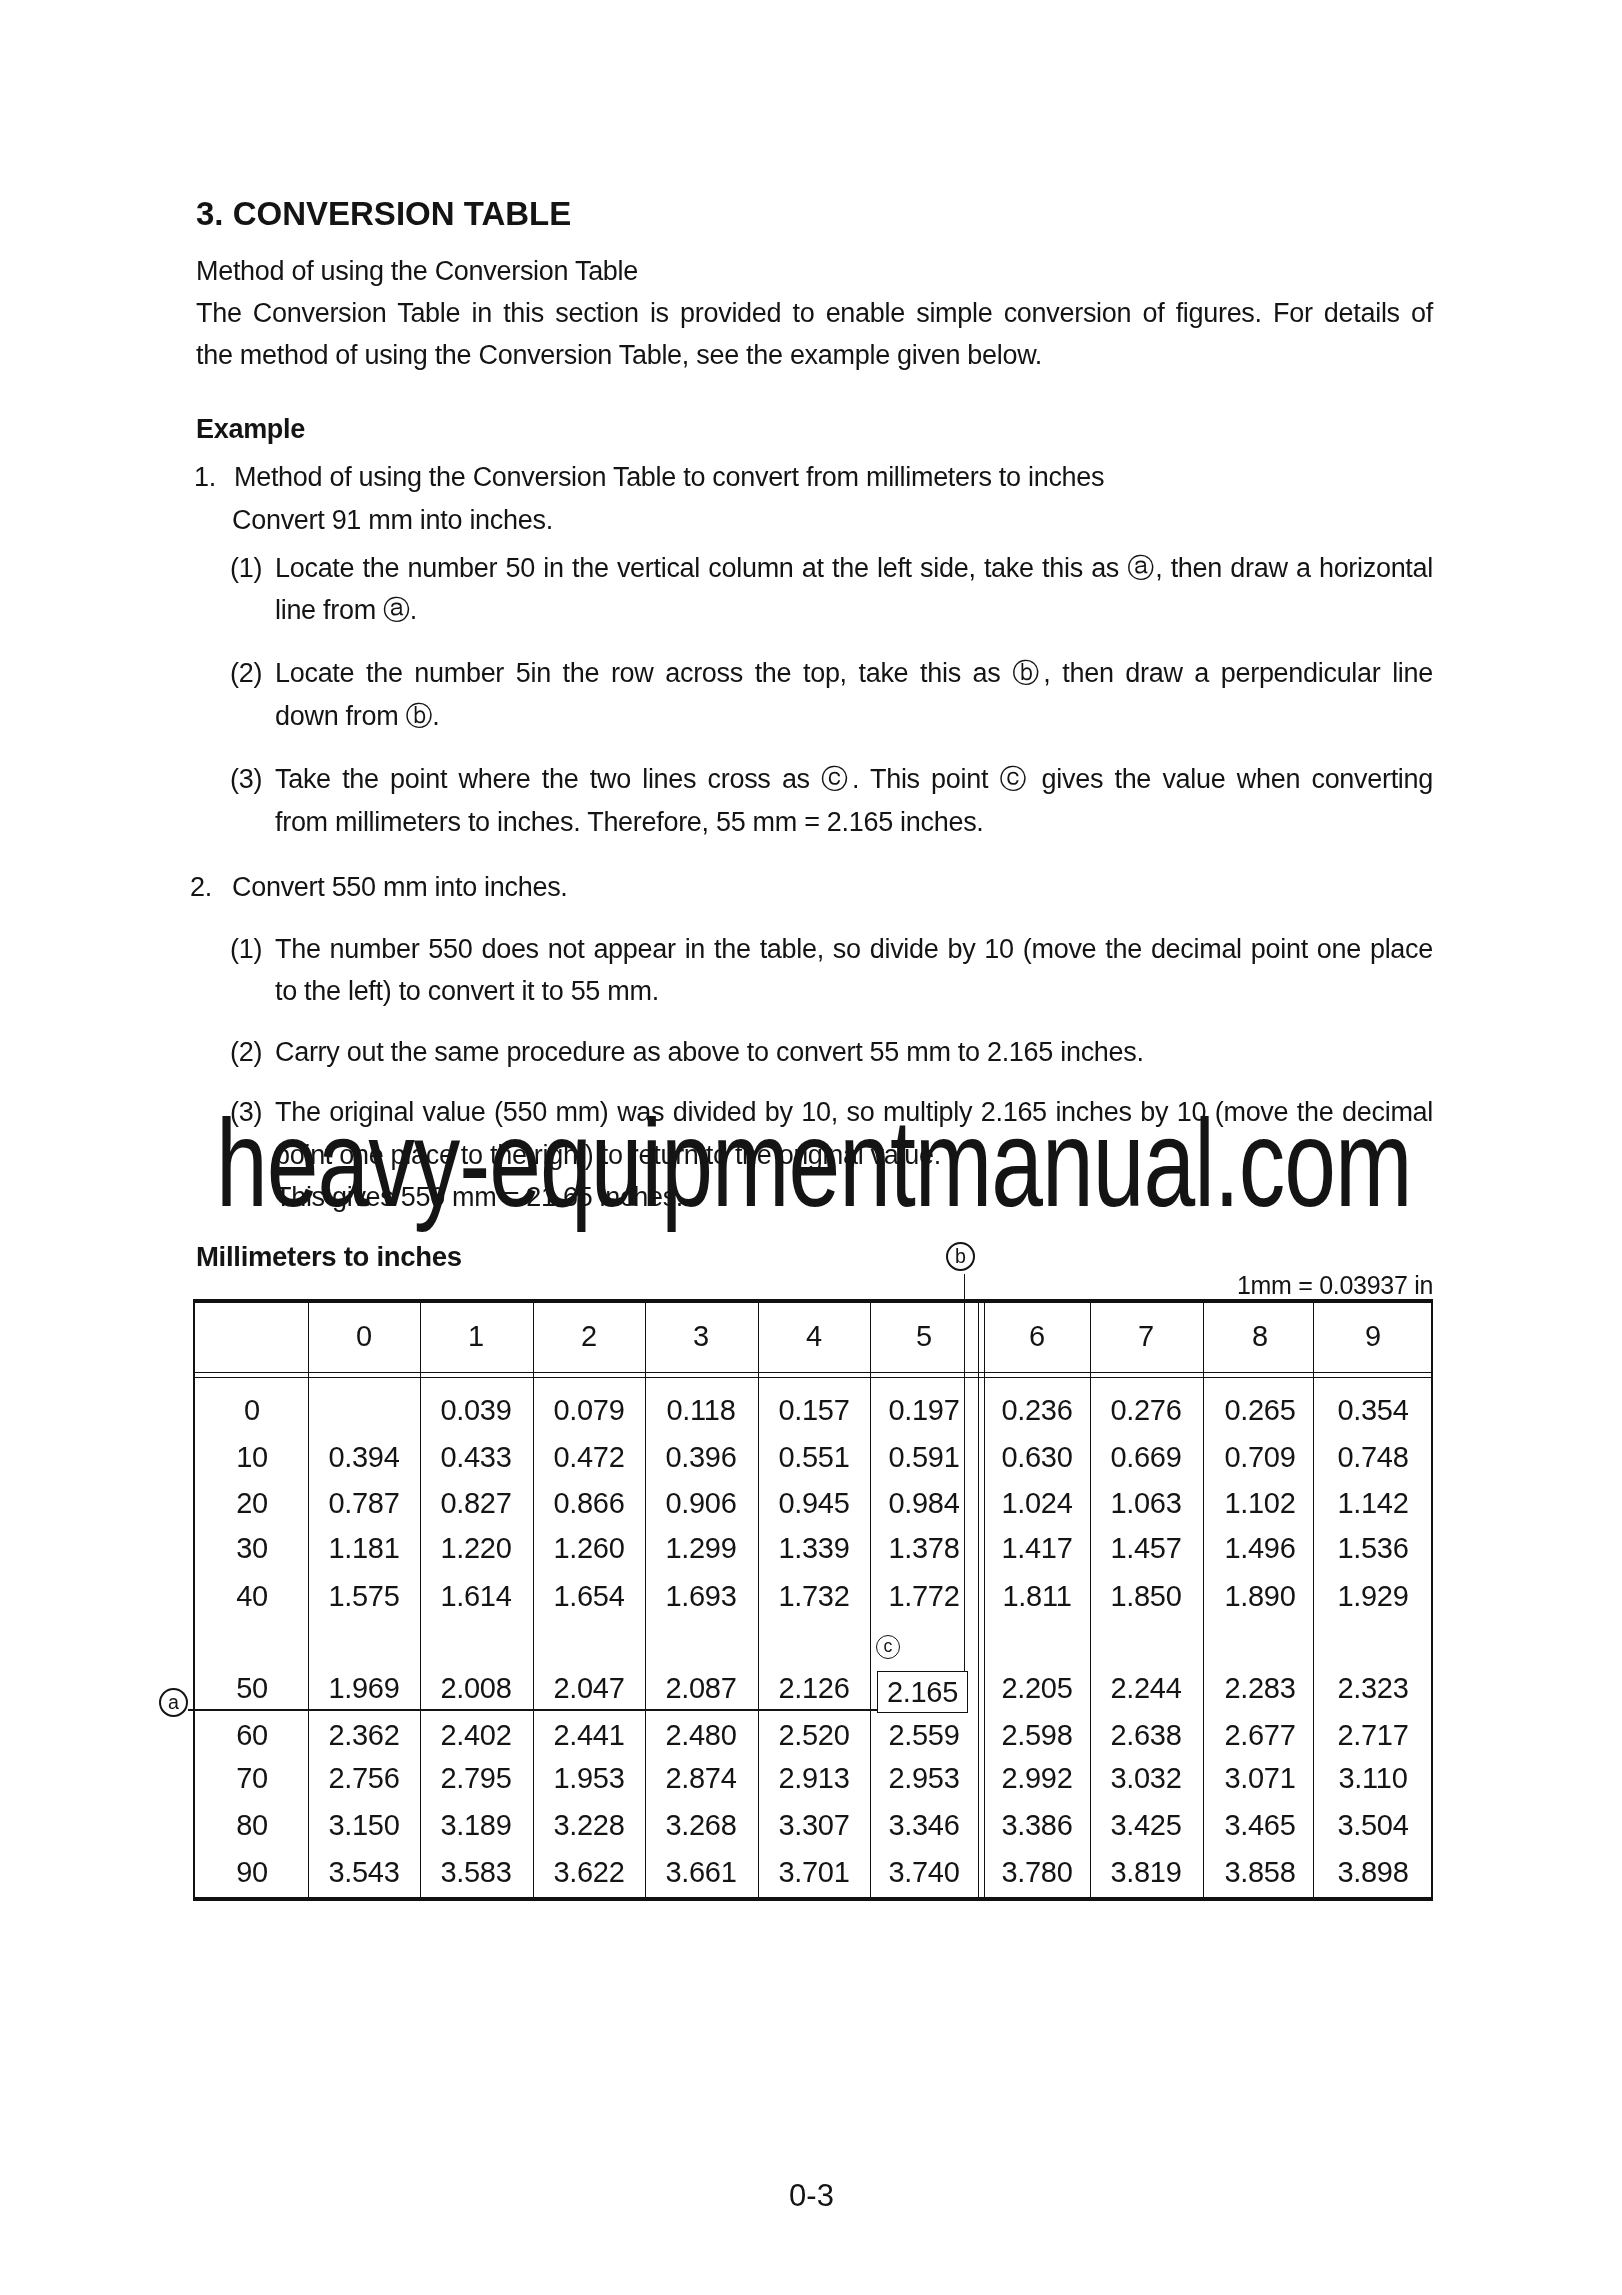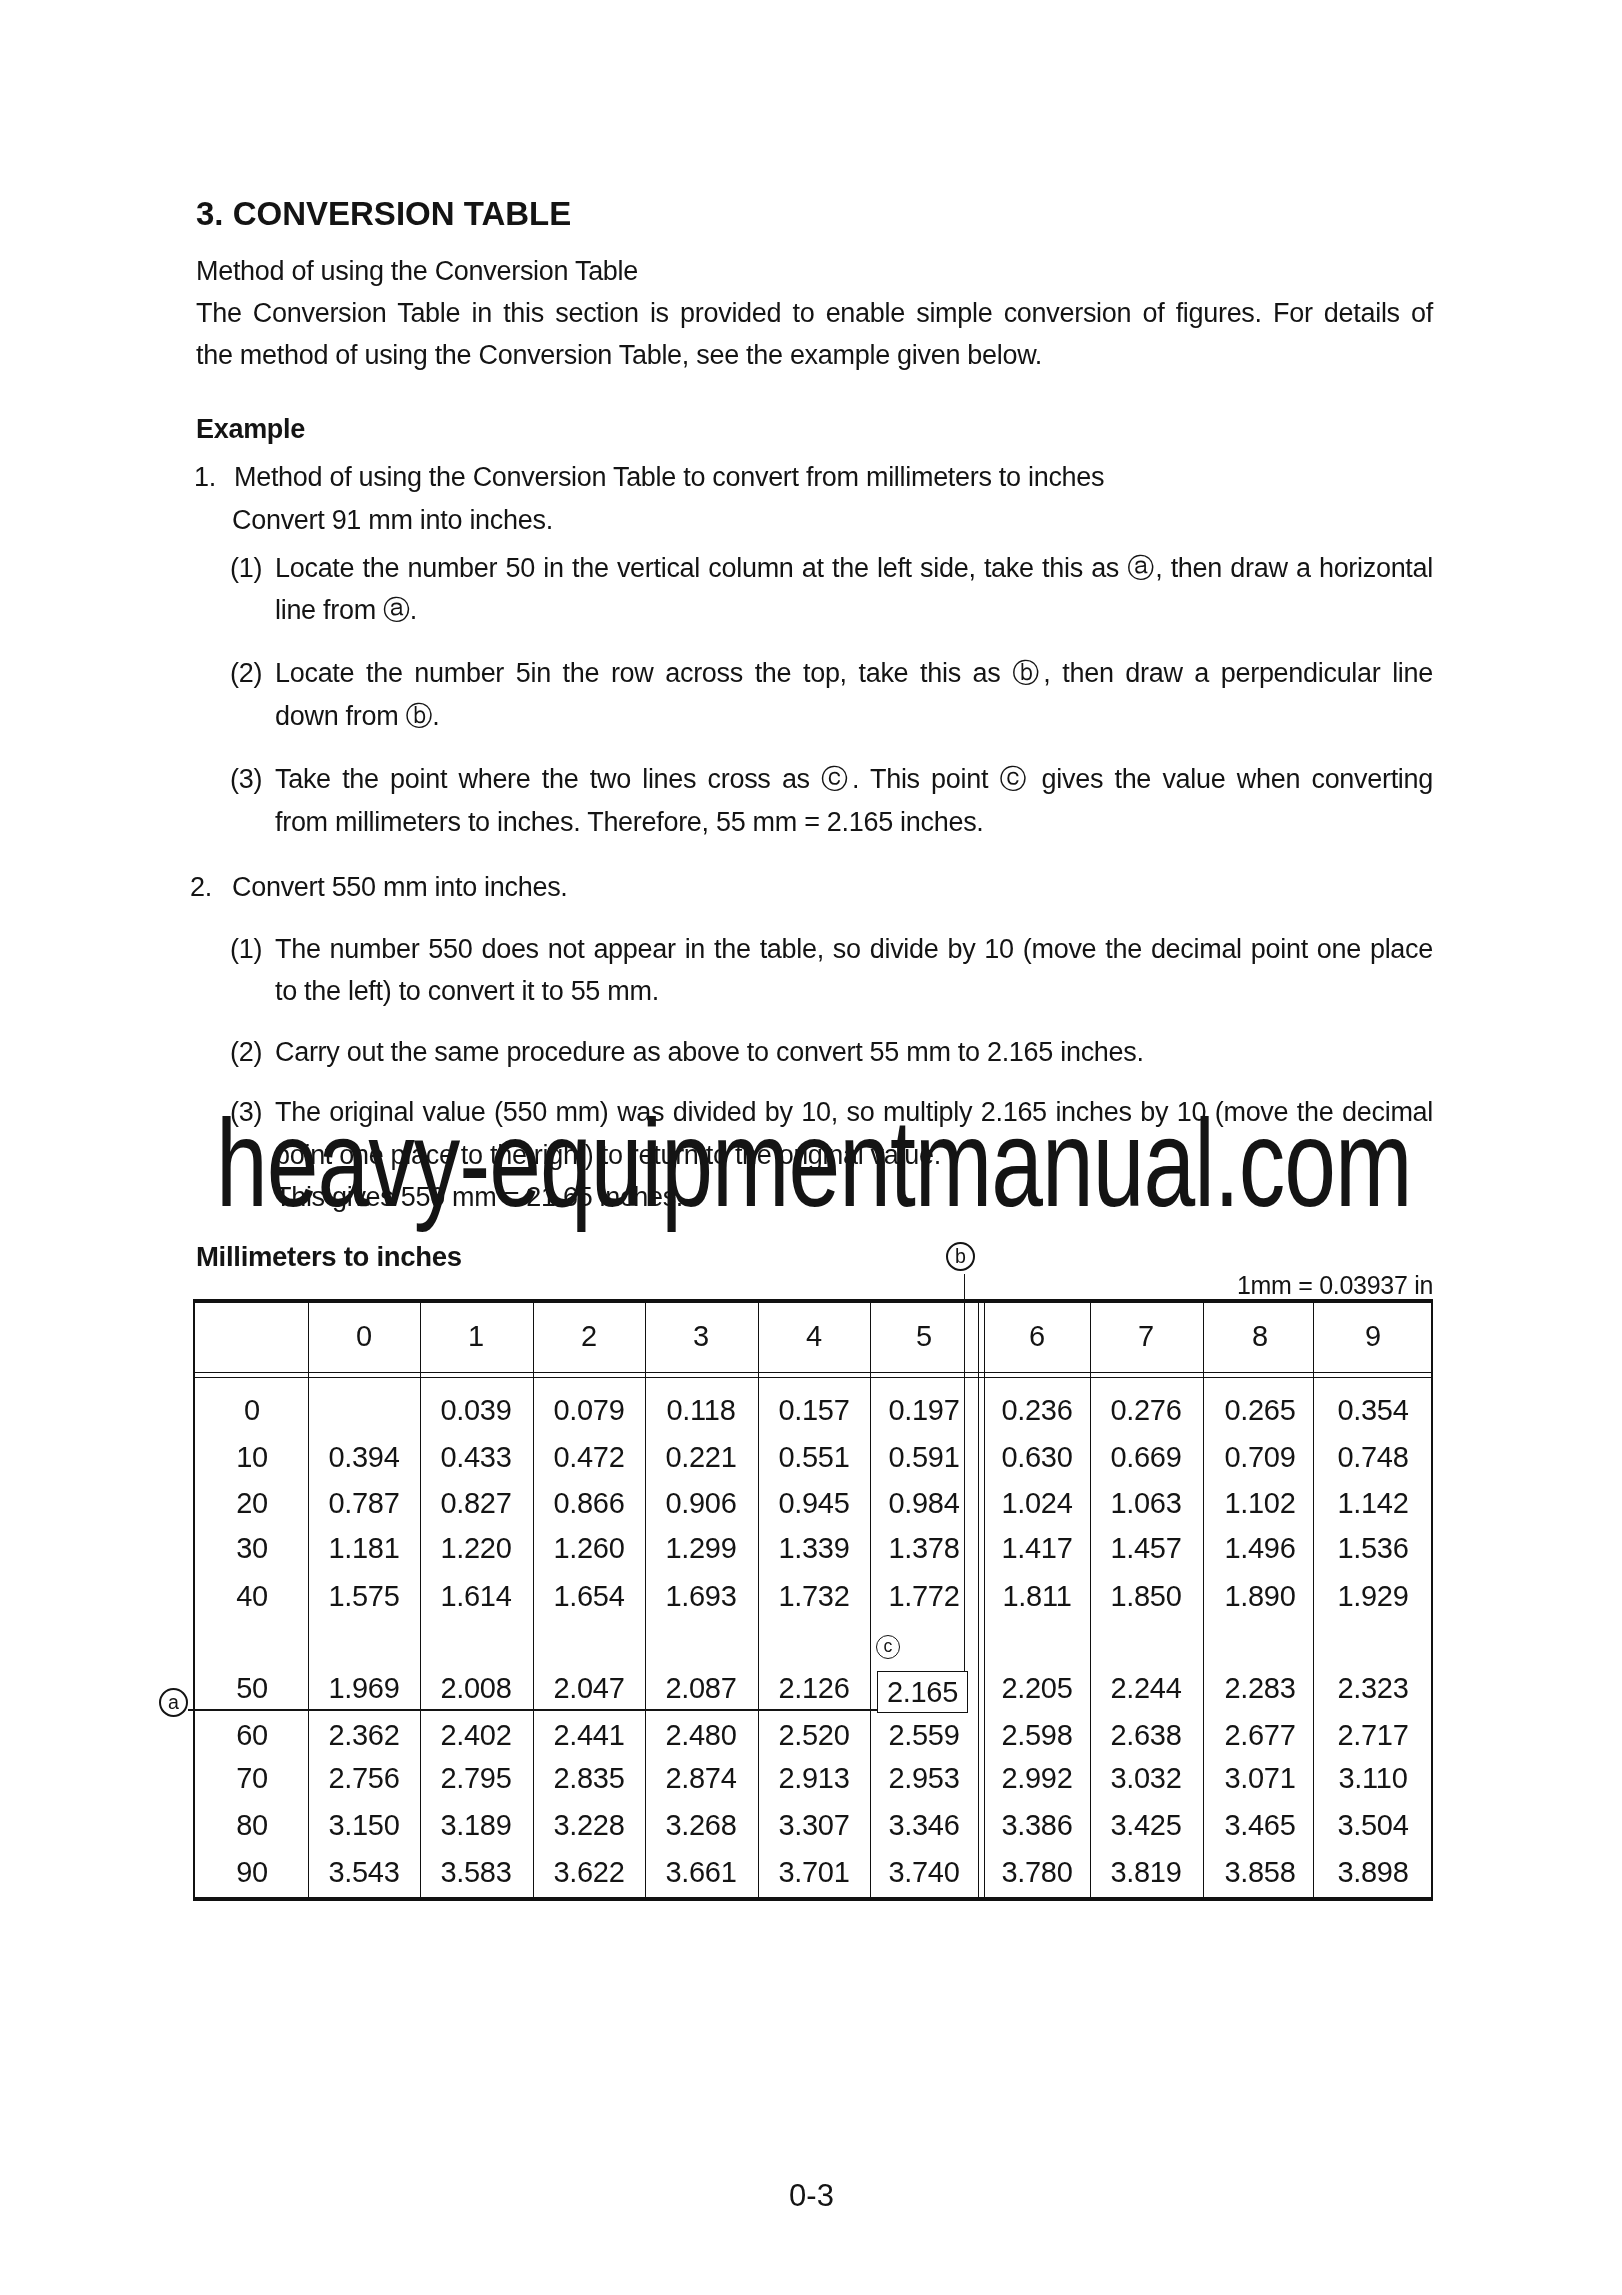--- a/index.html
+++ b/index.html
@@ -130,21 +130,21 @@
         <span class="cell" style="left: 619px; top: 107px;">0.157</span>
         <span class="cell" style="left: 729px; top: 107px;">0.197</span>
         <span class="cell" style="left: 842px; top: 107px;">0.236</span>
         <span class="cell" style="left: 951px; top: 107px;">0.276</span>
         <span class="cell" style="left: 1065px; top: 107px;">0.265</span>
         <span class="cell" style="left: 1178px; top: 107px;">0.354</span>
         <span class="cell" style="left: 57px; top: 154px;">10</span>
         <span class="cell" style="left: 169px; top: 154px;">0.394</span>
         <span class="cell" style="left: 281px; top: 154px;">0.433</span>
         <span class="cell" style="left: 394px; top: 154px;">0.472</span>
-        <span class="cell" style="left: 506px; top: 154px;">0.221</span>
+        <span class="cell" style="left: 506px; top: 154px;">0.396</span>
         <span class="cell" style="left: 619px; top: 154px;">0.551</span>
         <span class="cell" style="left: 729px; top: 154px;">0.591</span>
         <span class="cell" style="left: 842px; top: 154px;">0.630</span>
         <span class="cell" style="left: 951px; top: 154px;">0.669</span>
         <span class="cell" style="left: 1065px; top: 154px;">0.709</span>
         <span class="cell" style="left: 1178px; top: 154px;">0.748</span>
         <span class="cell" style="left: 57px; top: 200px;">20</span>
         <span class="cell" style="left: 169px; top: 200px;">0.787</span>
         <span class="cell" style="left: 281px; top: 200px;">0.827</span>
         <span class="cell" style="left: 394px; top: 200px;">0.866</span>
@@ -194,21 +194,21 @@
         <span class="cell" style="left: 506px; top: 432px;">2.480</span>
         <span class="cell" style="left: 619px; top: 432px;">2.520</span>
         <span class="cell" style="left: 729px; top: 432px;">2.559</span>
         <span class="cell" style="left: 842px; top: 432px;">2.598</span>
         <span class="cell" style="left: 951px; top: 432px;">2.638</span>
         <span class="cell" style="left: 1065px; top: 432px;">2.677</span>
         <span class="cell" style="left: 1178px; top: 432px;">2.717</span>
         <span class="cell" style="left: 57px; top: 475px;">70</span>
         <span class="cell" style="left: 169px; top: 475px;">2.756</span>
         <span class="cell" style="left: 281px; top: 475px;">2.795</span>
-        <span class="cell" style="left: 394px; top: 475px;">2.835</span>
+        <span class="cell" style="left: 394px; top: 475px;">1.953</span>
         <span class="cell" style="left: 506px; top: 475px;">2.874</span>
         <span class="cell" style="left: 619px; top: 475px;">2.913</span>
         <span class="cell" style="left: 729px; top: 475px;">2.953</span>
         <span class="cell" style="left: 842px; top: 475px;">2.992</span>
         <span class="cell" style="left: 951px; top: 475px;">3.032</span>
         <span class="cell" style="left: 1065px; top: 475px;">3.071</span>
         <span class="cell" style="left: 1178px; top: 475px;">3.110</span>
         <span class="cell" style="left: 57px; top: 522px;">80</span>
         <span class="cell" style="left: 169px; top: 522px;">3.150</span>
         <span class="cell" style="left: 281px; top: 522px;">3.189</span>

